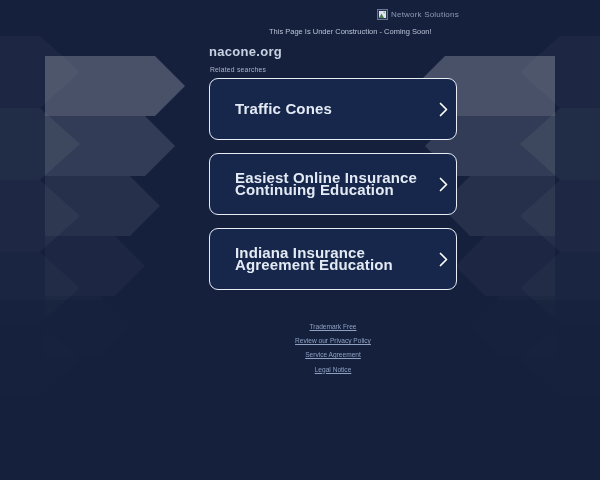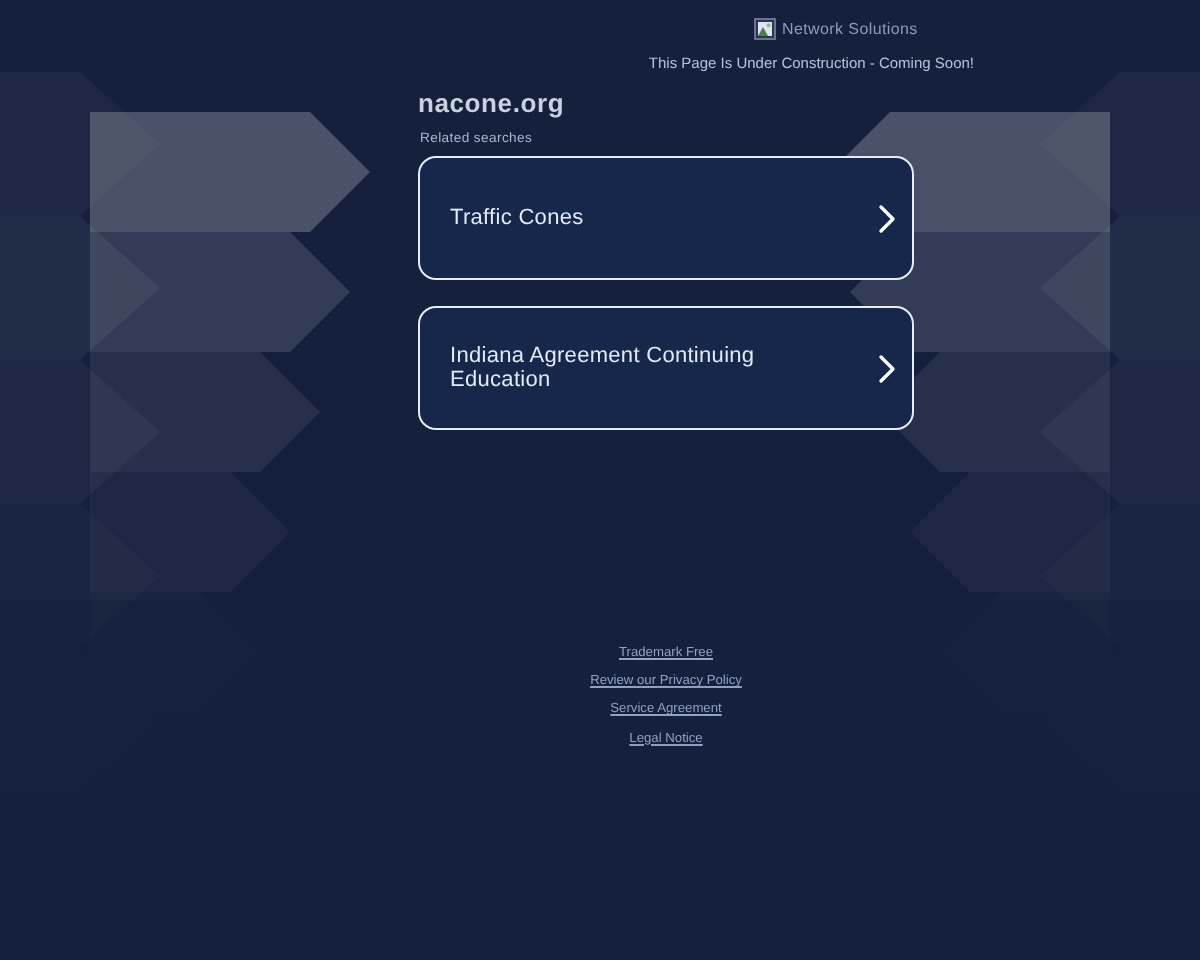--- a/index.html
+++ b/index.html
@@ -52,24 +52,24 @@
     letter-spacing: .2px;
     white-space: nowrap;
   }
   #broken-img-icon {
     width: 11px;
     height: 11px;
     flex: 0 0 11px;
   }
   #construction-block {
     position: absolute;
-    left: 250px;
+    left: 236px;
     top: 26px;
     width: 204px;
-    text-align: right;
+    text-align: left;
   }
   #construction-line {
     font-size: 7.5px;
     color: #b9c2d4;
     line-height: 11px;
     white-space: nowrap;
   }
   #construction-link {
     display: inline-block;
     margin-top: 1px;
@@ -115,24 +115,24 @@
     margin-bottom: 13px;
     background: #16274b;
     border: 1.6px solid #e8edf5;
     border-radius: 9px;
     display: flex;
     align-items: center;
     cursor: pointer;
   }
   .card-label {
     flex: 1;
-    padding-left: 15px;
+    padding-left: 25px;
     padding-right: 8px;
-    font-size: 11px;
-    font-weight: normal;
+    font-size: 15px;
+    font-weight: bold;
     color: #e4eaf4;
     letter-spacing: .15px;
     line-height: 12px;
   }
   .card-chevron {
     width: 26px;
     flex: 0 0 26px;
     display: flex;
     align-items: center;
     justify-content: center;
@@ -220,23 +220,31 @@
 
     <div class="search-card">
       <div class="card-label">Traffic Cones</div>
       <div class="card-chevron">
         <svg width="9" height="15" viewBox="0 0 9 15">
           <polyline points="1.5,1.5 7.5,7.5 1.5,13.5" fill="none" stroke="#ffffff" stroke-width="1.7" stroke-linecap="round" stroke-linejoin="round"></polyline>
         </svg>
       </div>
     </div>
 
-
     <div class="search-card">
-      <div class="card-label">Indiana Agreement Continuing Education</div>
+      <div class="card-label">Easiest Online Insurance Continuing Education</div>
+      <div class="card-chevron">
+        <svg width="9" height="15" viewBox="0 0 9 15">
+          <polyline points="1.5,1.5 7.5,7.5 1.5,13.5" fill="none" stroke="#ffffff" stroke-width="1.7" stroke-linecap="round" stroke-linejoin="round"></polyline>
+        </svg>
+      </div>
+    </div>
+
+    <div class="search-card">
+      <div class="card-label">Indiana Insurance Agreement Education</div>
       <div class="card-chevron">
         <svg width="9" height="15" viewBox="0 0 9 15">
           <polyline points="1.5,1.5 7.5,7.5 1.5,13.5" fill="none" stroke="#ffffff" stroke-width="1.7" stroke-linecap="round" stroke-linejoin="round"></polyline>
         </svg>
       </div>
     </div>
 
   </div>
 
   <div id="footer">

